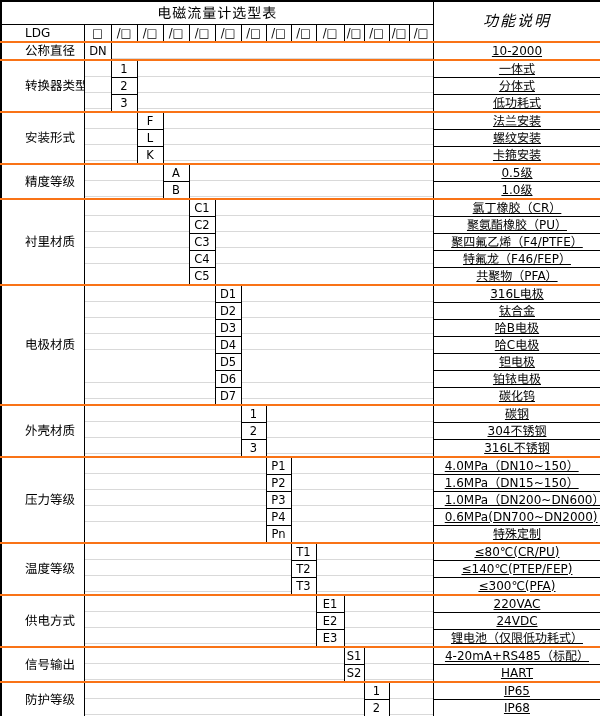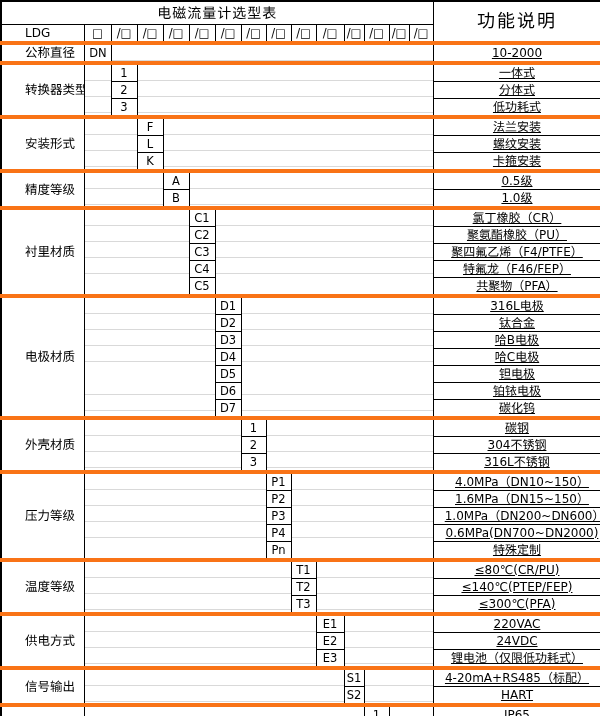--- a/index.html
+++ b/index.html
@@ -16,28 +16,28 @@
     border:1px solid #000;
     padding:0 1px;
     text-align:center;
     vertical-align:middle;
     white-space:nowrap;
     overflow:hidden;
     height:16px;
     line-height:1.05;
   }
   tr.title-row td.title{font-size:14px;height:22px;letter-spacing:1px;}
-  td.fn-header{font-size:18px;letter-spacing:2px;}
+  td.fn-header{font-size:15px;letter-spacing:2px;font-style:italic;}
   td.label{text-align:left;padding-left:23px;font-size:12.5px;}
   td.ldg{font-size:12px;}
   td.code{font-size:11.5px;}
   td.code.left{text-align:center;padding-left:2px;}
   td.desc{font-size:12px;text-decoration:underline;}
-  td.desc.left{text-align:center;padding-left:11px;}
-  tr.block-start td{border-top:4px solid #f97316;margin-top:40px;}
+  td.desc.left{text-align:left;padding-left:11px;}
+  tr.block-start td{border-top:2px solid #f97316;margin-top:40px;}
   td.merged{
     background-image:repeating-linear-gradient(
       to bottom,
       transparent 0px, transparent 15.1px,
       #d9d9d9 15.1px, #d9d9d9 16.1px);
   }
 </style>
 </head>
 <body>
 

